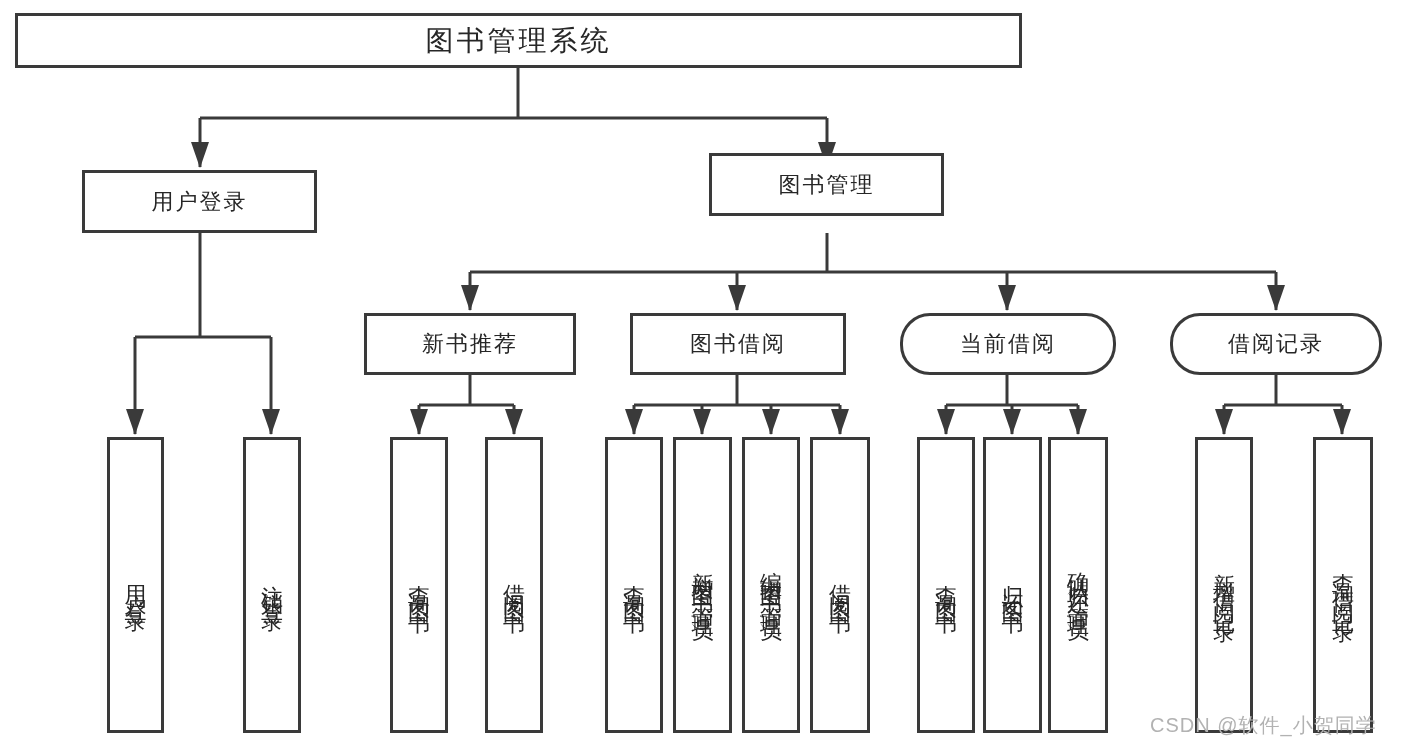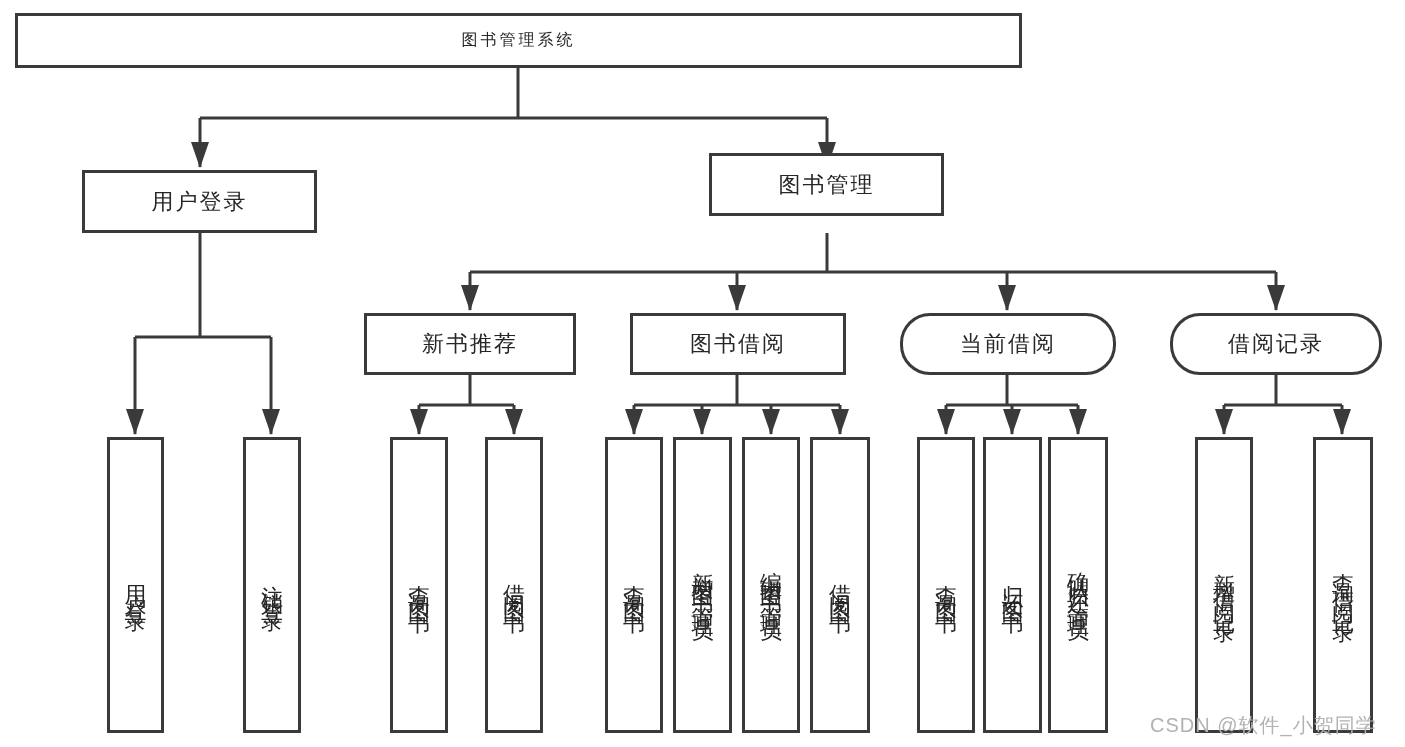--- a/index.html
+++ b/index.html
@@ -40,21 +40,21 @@
     display: flex;
     align-items: center;
     justify-content: center;
   }
   .h-node {
     font-size: 22px;
     letter-spacing: 2px;
     white-space: nowrap;
   }
   .root-node {
-    font-size: 16px;
+    font-size: 28px;
     letter-spacing: 3px;
   }
   .v-node span {
     writing-mode: vertical-rl;
     text-orientation: mixed;
     font-size: 22px;
     line-height: 1;
   }
   .v-node.sp9 span { letter-spacing: 9px; }
   .v-node.sp10 span { letter-spacing: 10px; }

